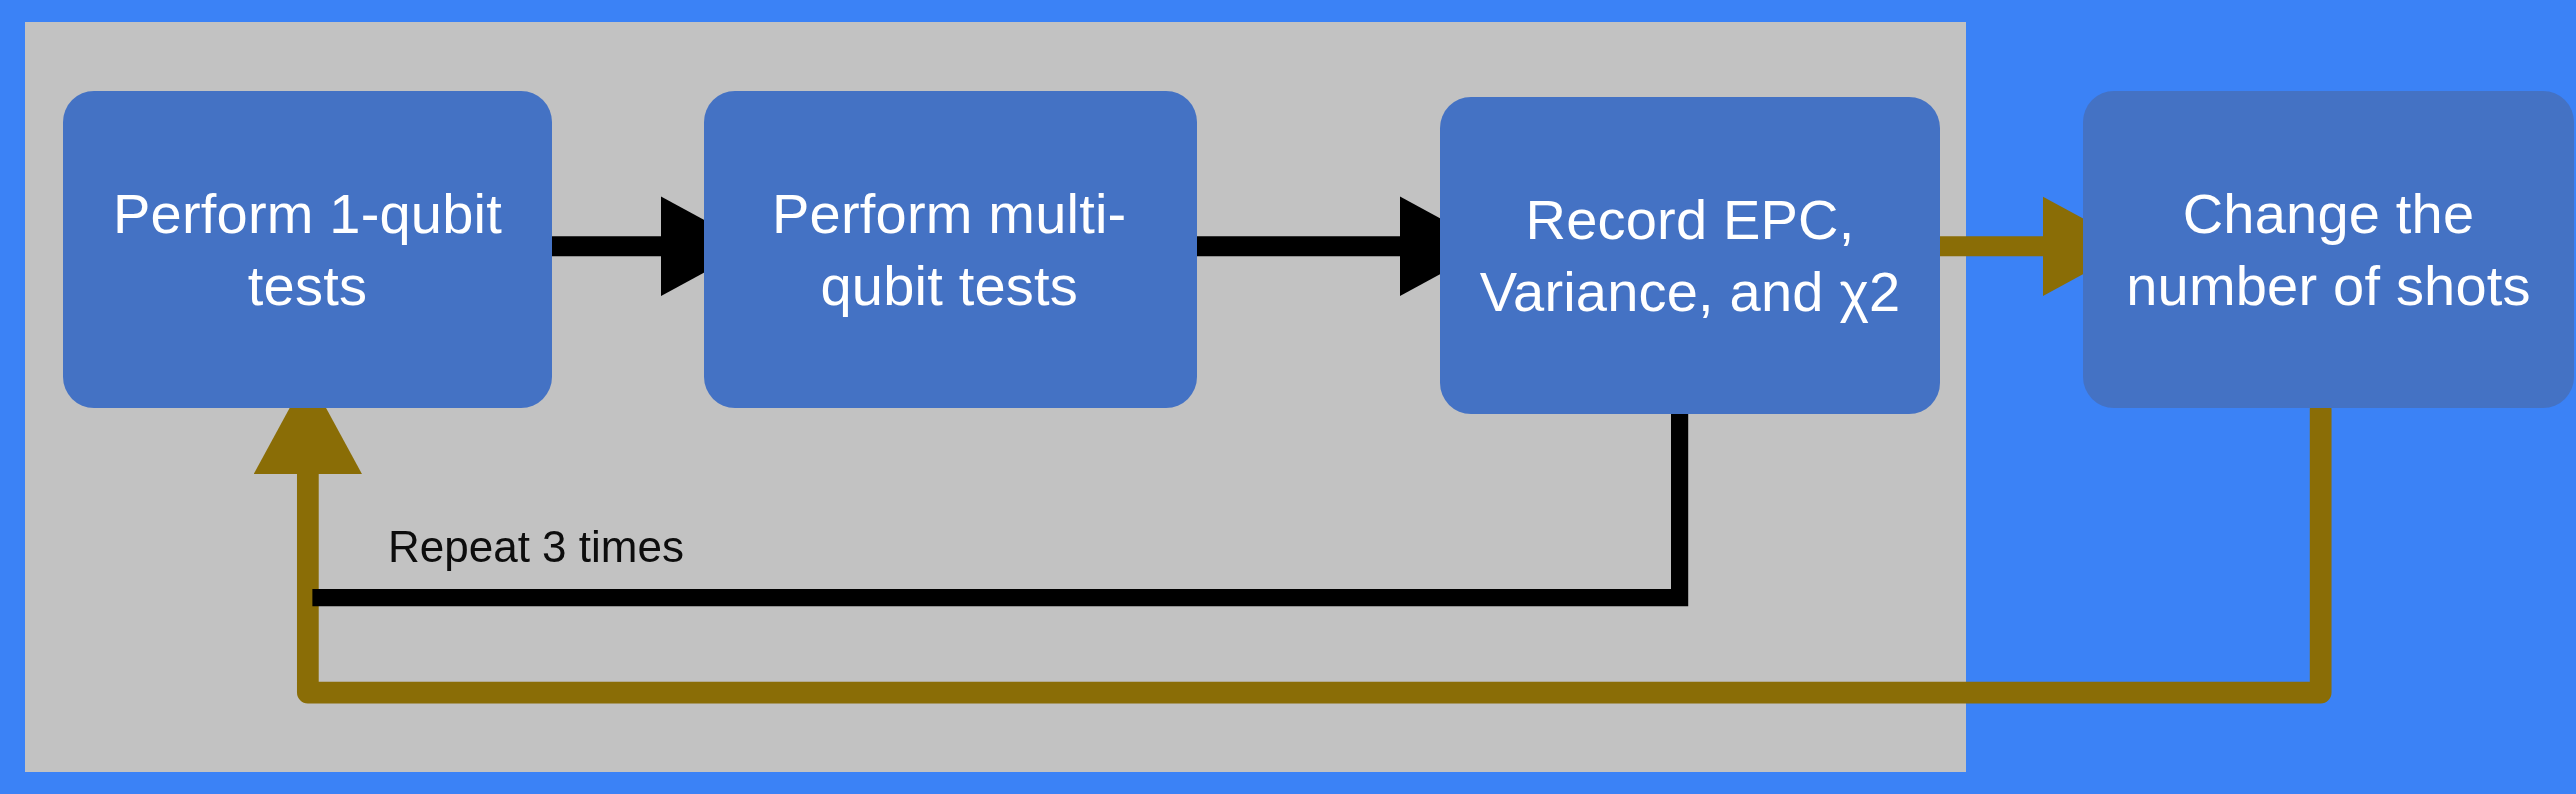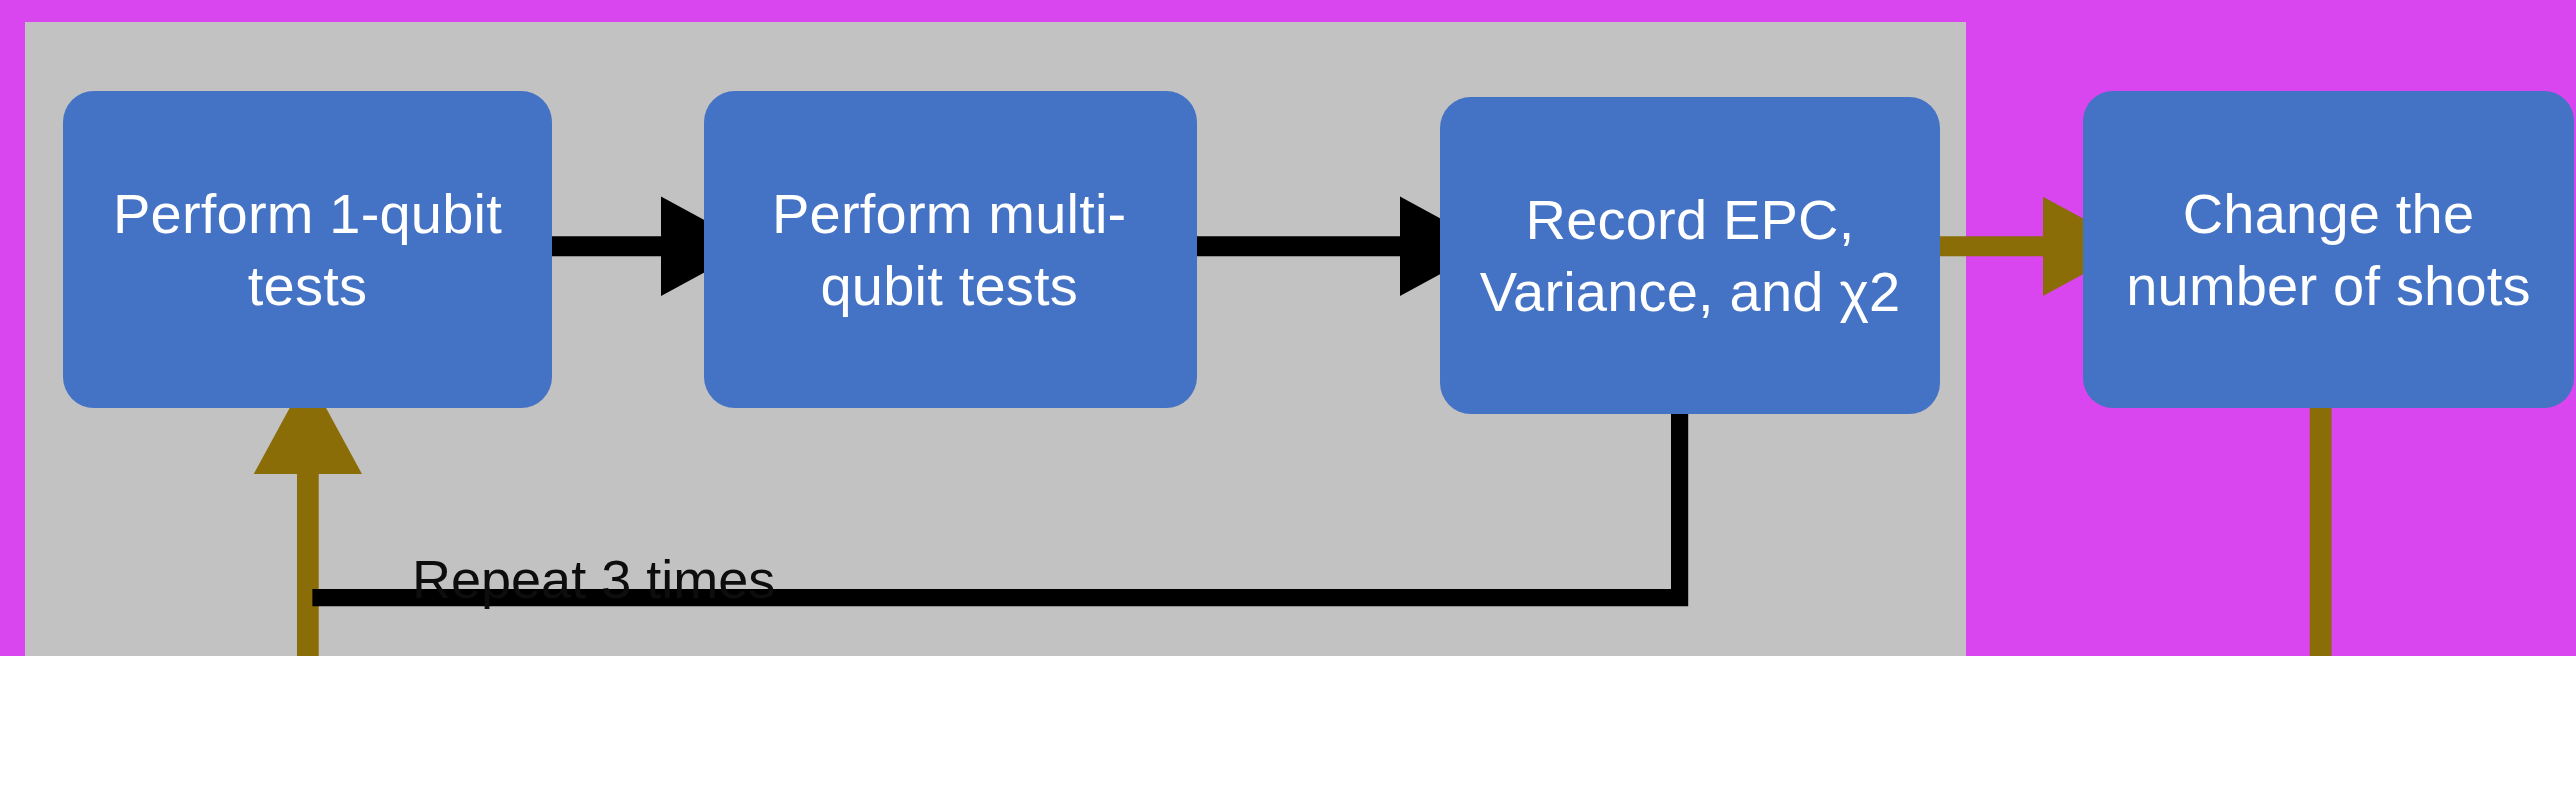--- a/index.html
+++ b/index.html
@@ -7,22 +7,22 @@
     margin: 0;
     padding: 0;
     background: #ffffff;
   }
   body {
     font-family: "Liberation Sans", sans-serif;
   }
   #stage {
     position: relative;
     width: 2576px;
-    height: 656px;
-    background: #d946ef;
+    height: 794px;
+    background: #3b82f6;
     overflow: hidden;
   }
   #gray-panel {
     position: absolute;
     left: 25px;
     top: 22px;
     width: 1941px;
     height: 750px;
     background: #c2c2c2;
   }
@@ -51,32 +51,31 @@
     box-sizing: border-box;
     padding: 0 23.5px;
   }
   .node-label {
     display: block;
     white-space: pre-line;
   }
   #node-1 { left: 63px;   top: 91px; width: 489px; height: 317px; }
   #node-2 { left: 704px;  top: 91px; width: 493px; height: 317px; padding-left: 21px; }
   #node-3 { left: 1440px; top: 91px; width: 500px; height: 317px; margin-top: 6px; }
-  #node-4 { left: 2083px; top: 91px; width: 491px; height: 317px; border-radius: 30px; }
+  #node-4 { left: 2083px; top: 91px; width: 491px; height: 317px; }
 
   #loop-label {
     position: absolute;
-    left: 412px;
+    left: 388px;
     top: 523px;
     color: #0d0d0d;
     font-family: "Liberation Sans", sans-serif;
-    font-size: 54px;
+    font-size: 44px;
     line-height: 1.1;
     white-space: nowrap;
-    margin-top: 27px;
   }
 </style>
 </head>
 <body>
 
 <div id="stage">
 
   <div id="gray-panel"></div>
 
   <svg class="layer" viewBox="0 0 2845 877" preserveAspectRatio="none" aria-hidden="true">

